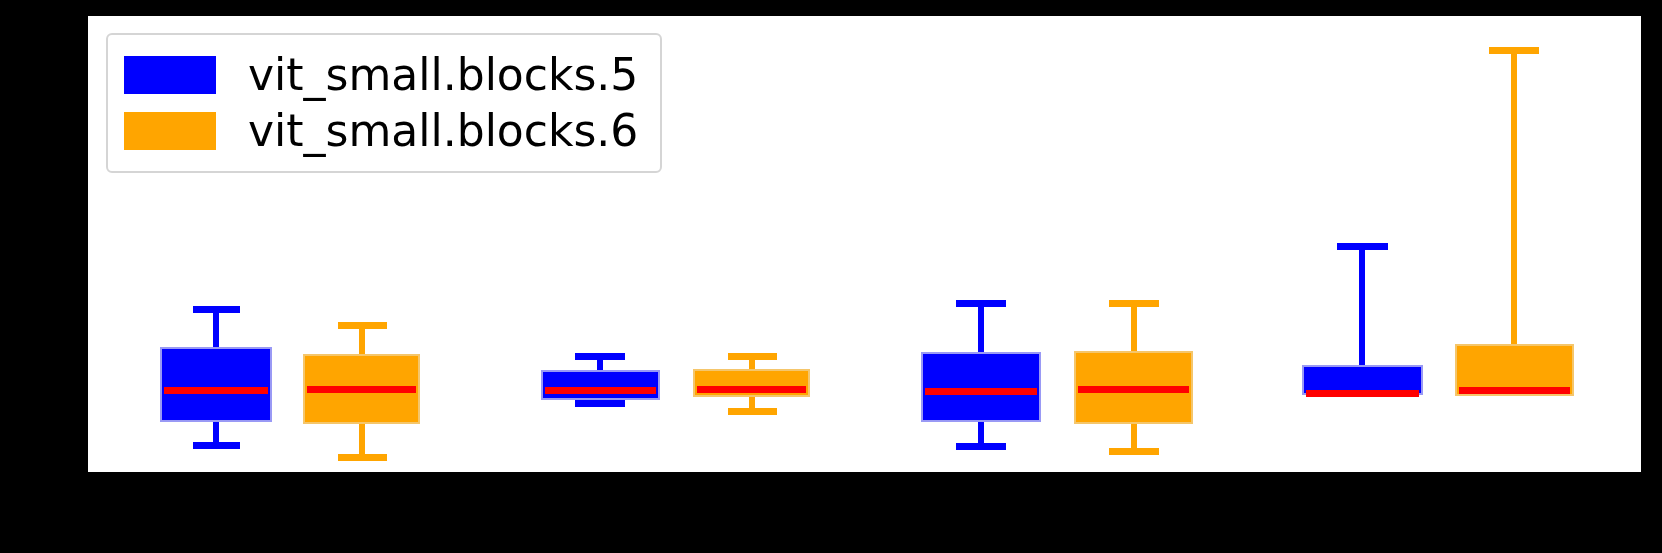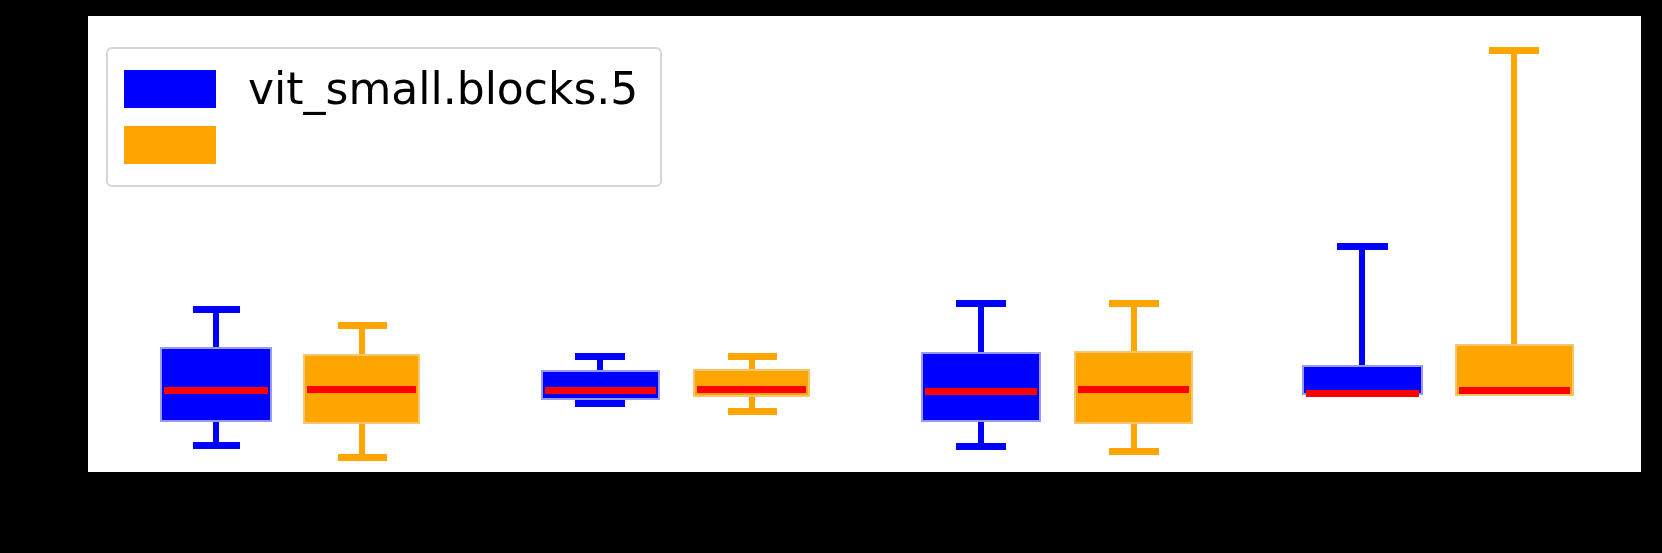--- a/index.html
+++ b/index.html
@@ -49,21 +49,21 @@
     height: 7px;
   }
   .median {
     position: absolute;
     height: 7px;
     background: #ff0000;
   }
   #legend {
     position: absolute;
     left: 18px;
-    top: 31px;
+    top: 17px;
     background: #ffffff;
     border: 2px solid #d5d5d5;
     border-radius: 6px;
     padding: 12px 22px 12px 16px;
     box-sizing: border-box;
   }
   .legend-row {
     display: flex;
     align-items: center;
     height: 56px;
@@ -139,17 +139,18 @@
         <div class="median" style="left: 1371px; top: 371px; width: 111px;"></div>
       </div>
 
     <div id="legend">
       <div class="legend-row">
         <span class="legend-swatch" style="background: rgb(0, 0, 255);"></span>
         <span class="legend-label">vit_small.blocks.5</span>
       </div>
       <div class="legend-row">
         <span class="legend-swatch" style="background: rgb(255, 165, 0);"></span>
+        <span class="legend-label">vit_small.blocks.6</span>
       </div>
     </div>
   </div>
 
 </div>
 
 </body></html>

